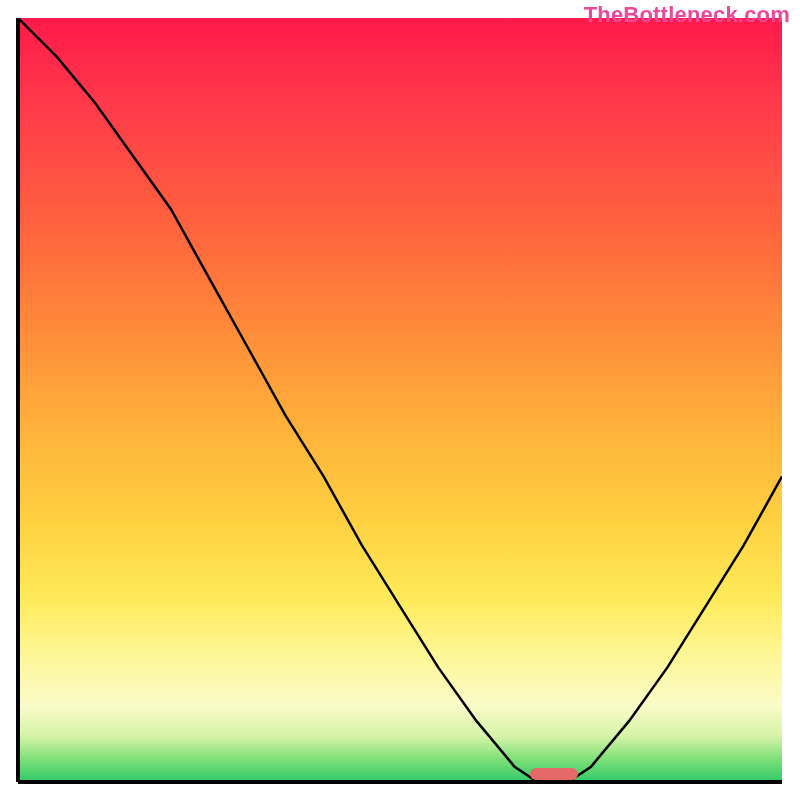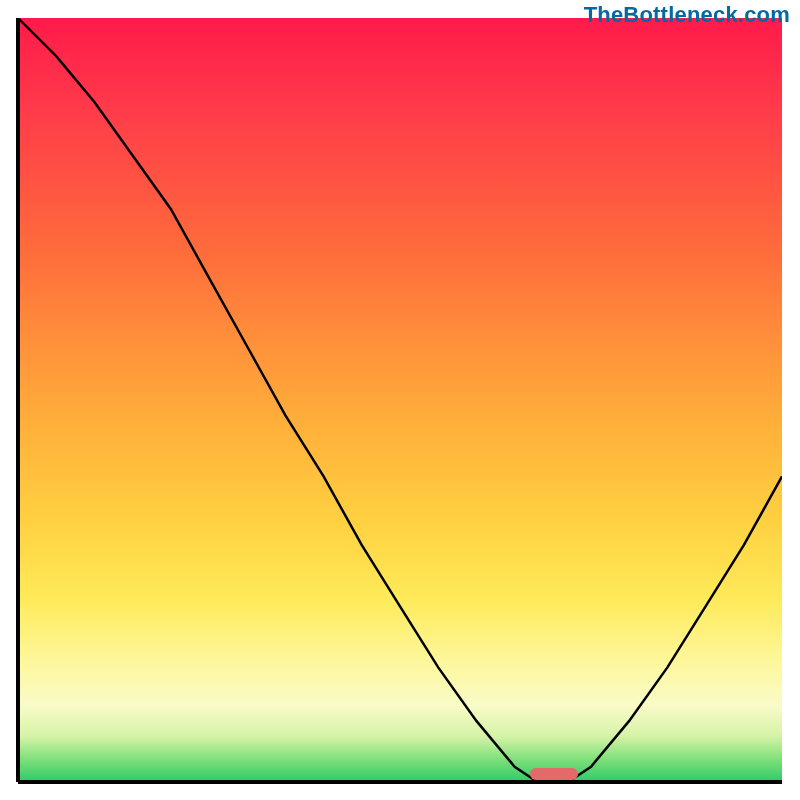--- a/index.html
+++ b/index.html
@@ -44,21 +44,21 @@
     left: 0; top: 0;
     width: 800px; height: 800px;
     pointer-events: none;
   }
   .watermark {
     position: absolute;
     top: 2px;
     right: 10px;
     font-size: 22px;
     font-weight: 600;
-    color: #0369a1;
+    color: #ec4899;
     letter-spacing: 0.2px;
     user-select: none;
   }
   .curve {
     position: absolute;
     left: 18px;
     top: 18px;
     width: 764px;
     height: 764px;
     pointer-events: none;

